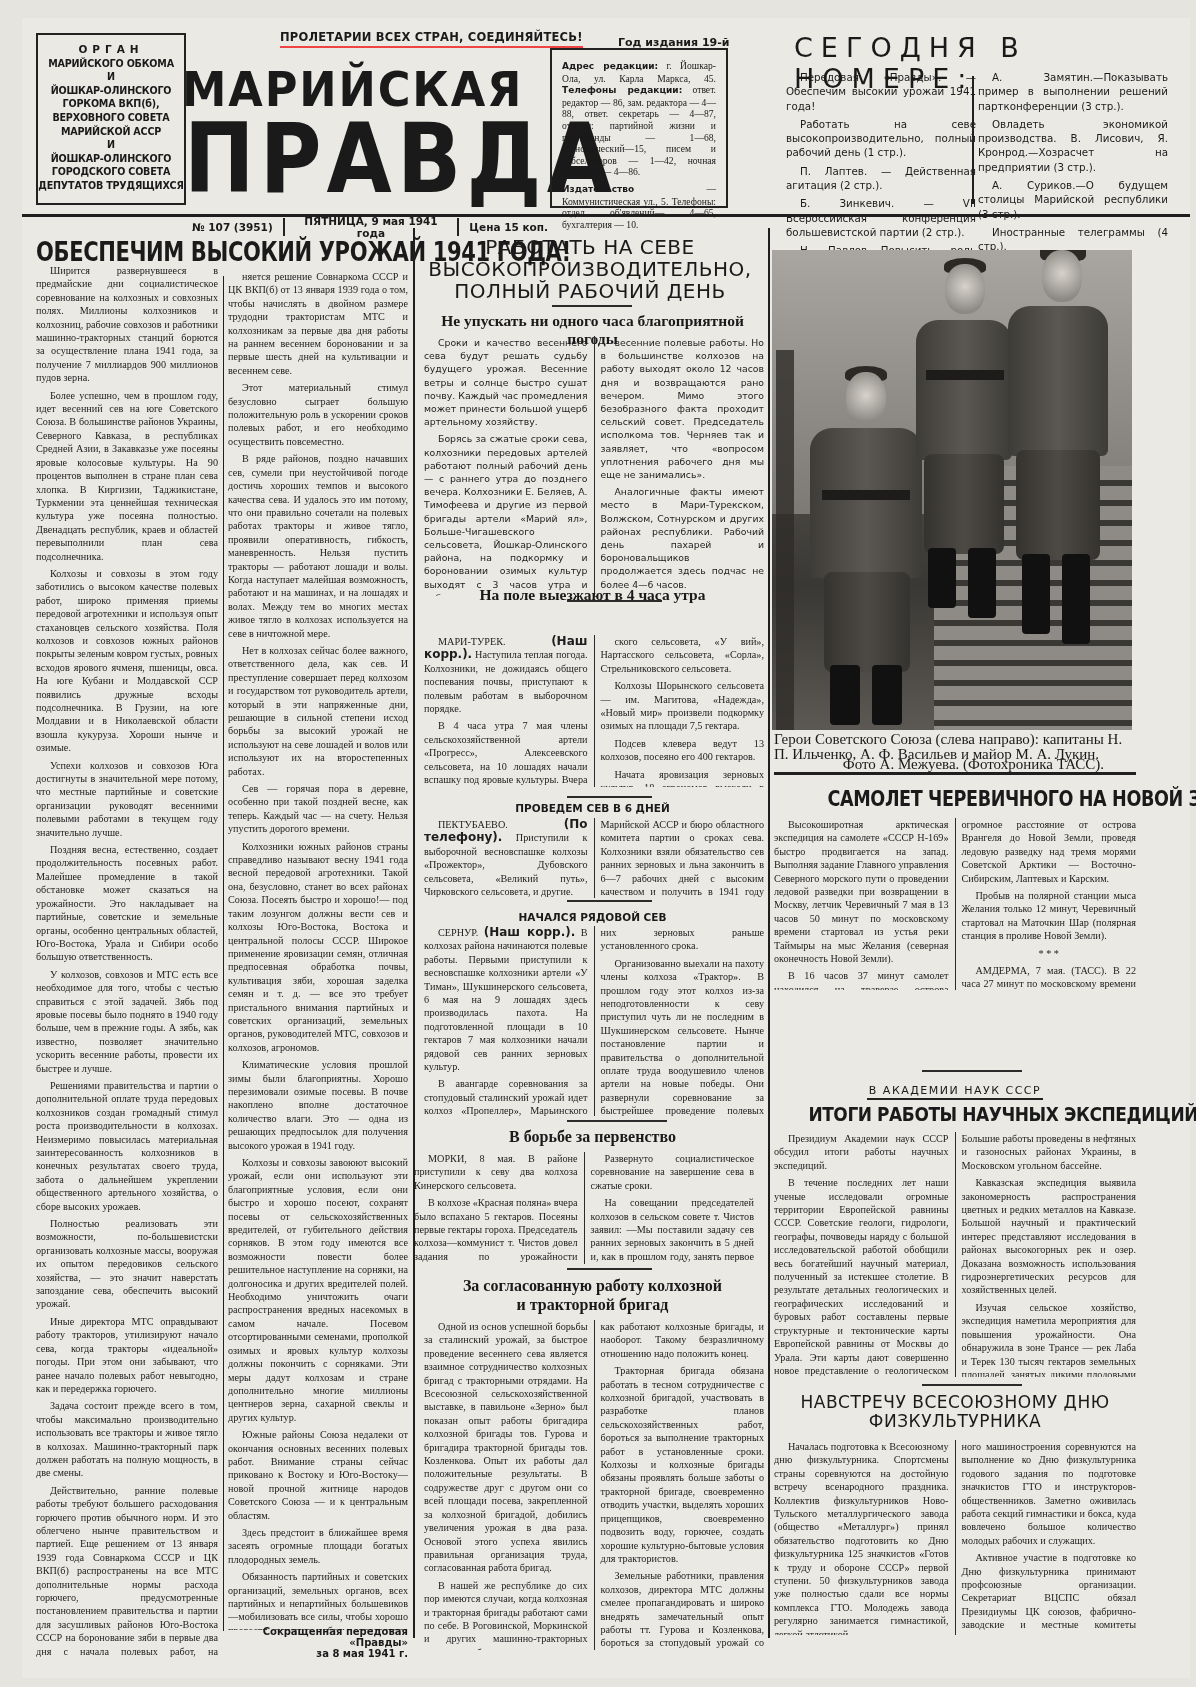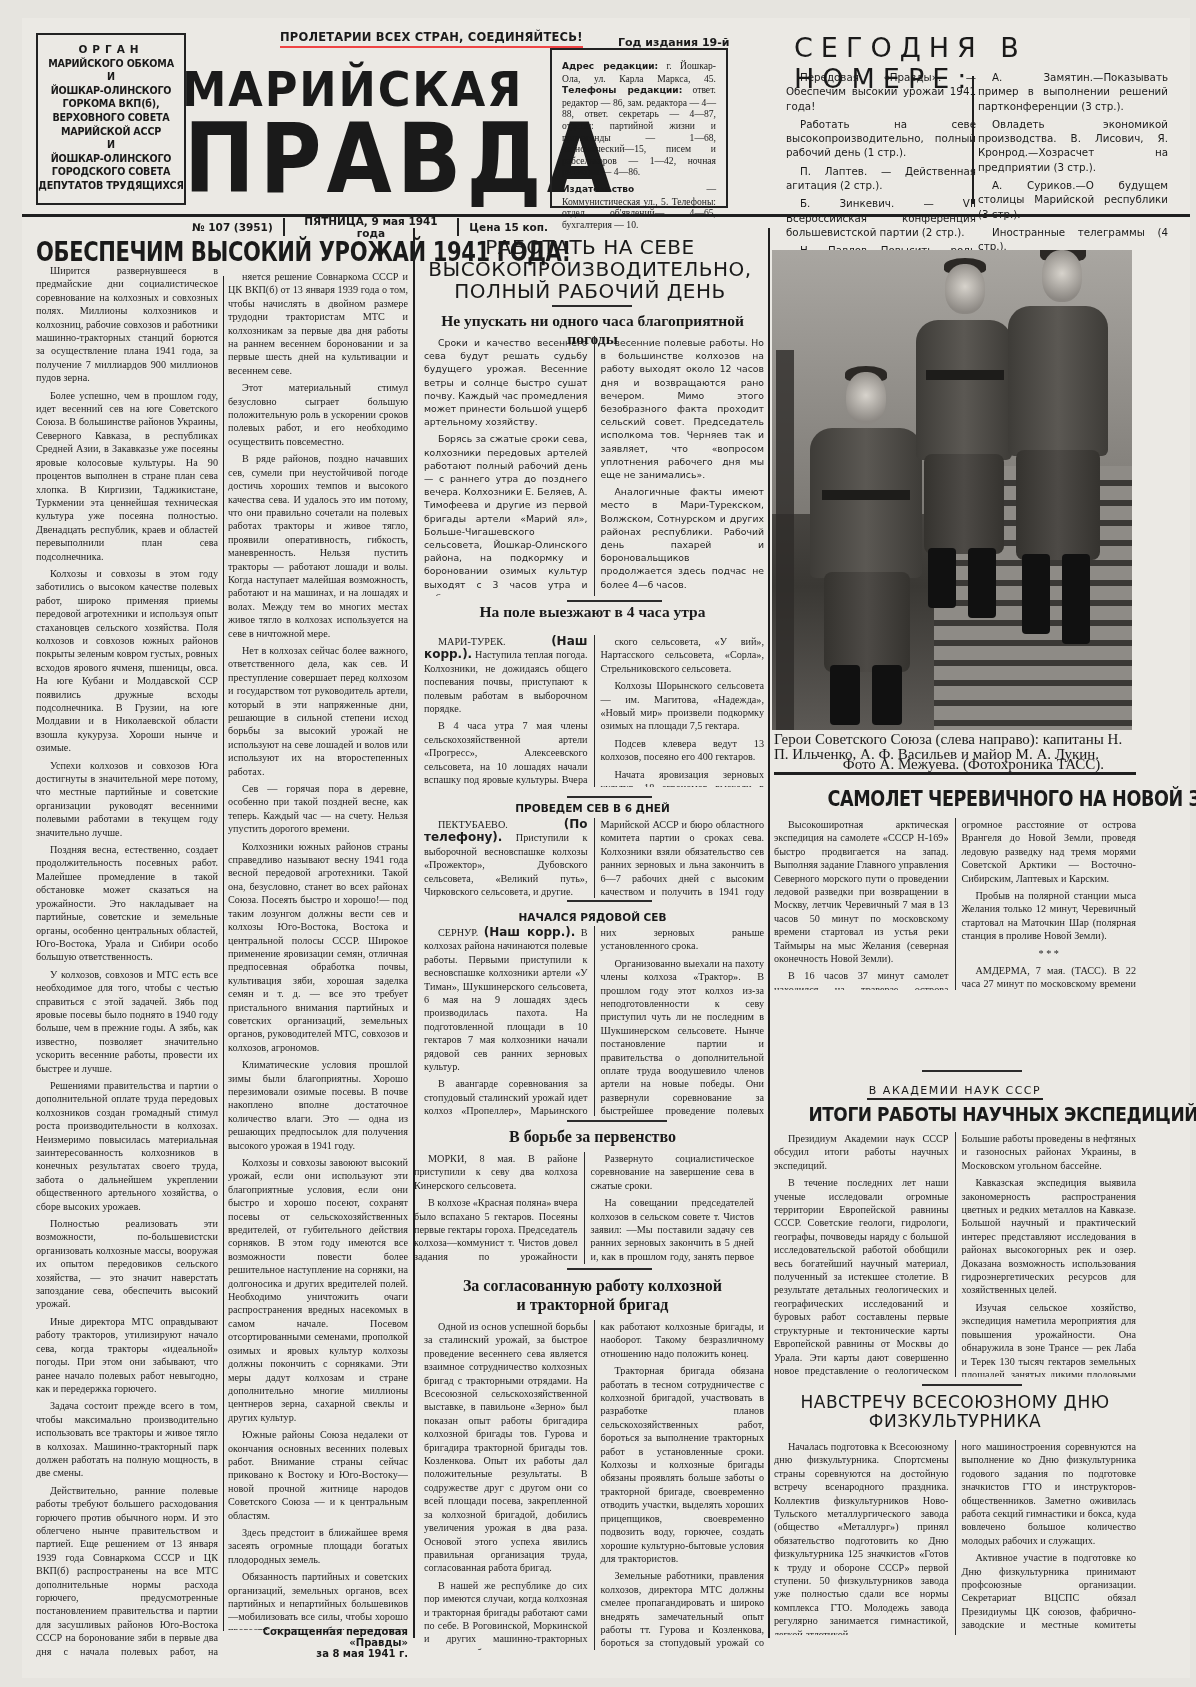--- a/index.html
+++ b/index.html
@@ -163,21 +163,21 @@
     </div>
     <div class="mid"></div>
     <div>
       <p>весенние полевые работы. Но в большинстве колхозов на работу выходят около 12 часов дня и возвращаются рано вечером. Мимо этого безобразного факта проходит сельский совет. Председатель исполкома тов. Черняев так и заявляет, что «вопросом уплотнения рабочего дня мы еще не занимались».</p>
       <p>Аналогичные факты имеют место в Мари-Турекском, Волжском, Сотнурском и других районах республики. Рабочий день пахарей и бороновальщиков продолжается здесь подчас не более 4—6 часов.</p>
       <p>Раскачка, неорганизованность сейчас особенно вредны. Каждый час, каждый день благоприятной погоды нужно использовать для быстрейшего проведения сева яровых культур. Работать высокопроизводительно и полный рабочий день — вот что требуется от каждого колхозника, тракториста, звеньевода и бригадира.</p>
     </div>
   </div>
   <div class="thin" style="left:545px;top:582px;width:95px;"></div>
 
-  <div class="abs h-serif" style="left:398px;top:585px;width:345px;font-size:15.5px;">На поле выезжают в 4 часа утра</div>
+  <div class="abs h-serif" style="left:398px;top:568px;width:345px;font-size:15.5px;">На поле выезжают в 4 часа утра</div>
   <div class="abs body cols2" style="left:402px;top:617px;width:340px;height:152px;">
     <div>
       <p><span>МАРИ-ТУРЕК.</span> <span class="lead">(Наш корр.).</span> <span>Наступила теплая погода. Колхозники, не дожидаясь общего поспевания почвы, приступают к полевым работам в выборочном порядке.</span></p>
       <p>В 4 часа утра 7 мая члены сельскохозяйственной артели «Прогресс», Алексеевского сельсовета, на 10 лошадях начали вспашку под яровые культуры. Вчера здесь начато боронование озими и подкормка озимых культур.</p>
 
     </div>
     <div class="mid"></div>
     <div>
       <p>ского сельсовета, «У вий», Нартасского сельсовета, «Сорла», Стрельниковского сельсовета.</p>
       <p>Колхозы Шорынского сельсовета — им. Магитова, «Надежда», «Новый мир» произвели подкормку озимых на площади 7,5 гектара.</p>

